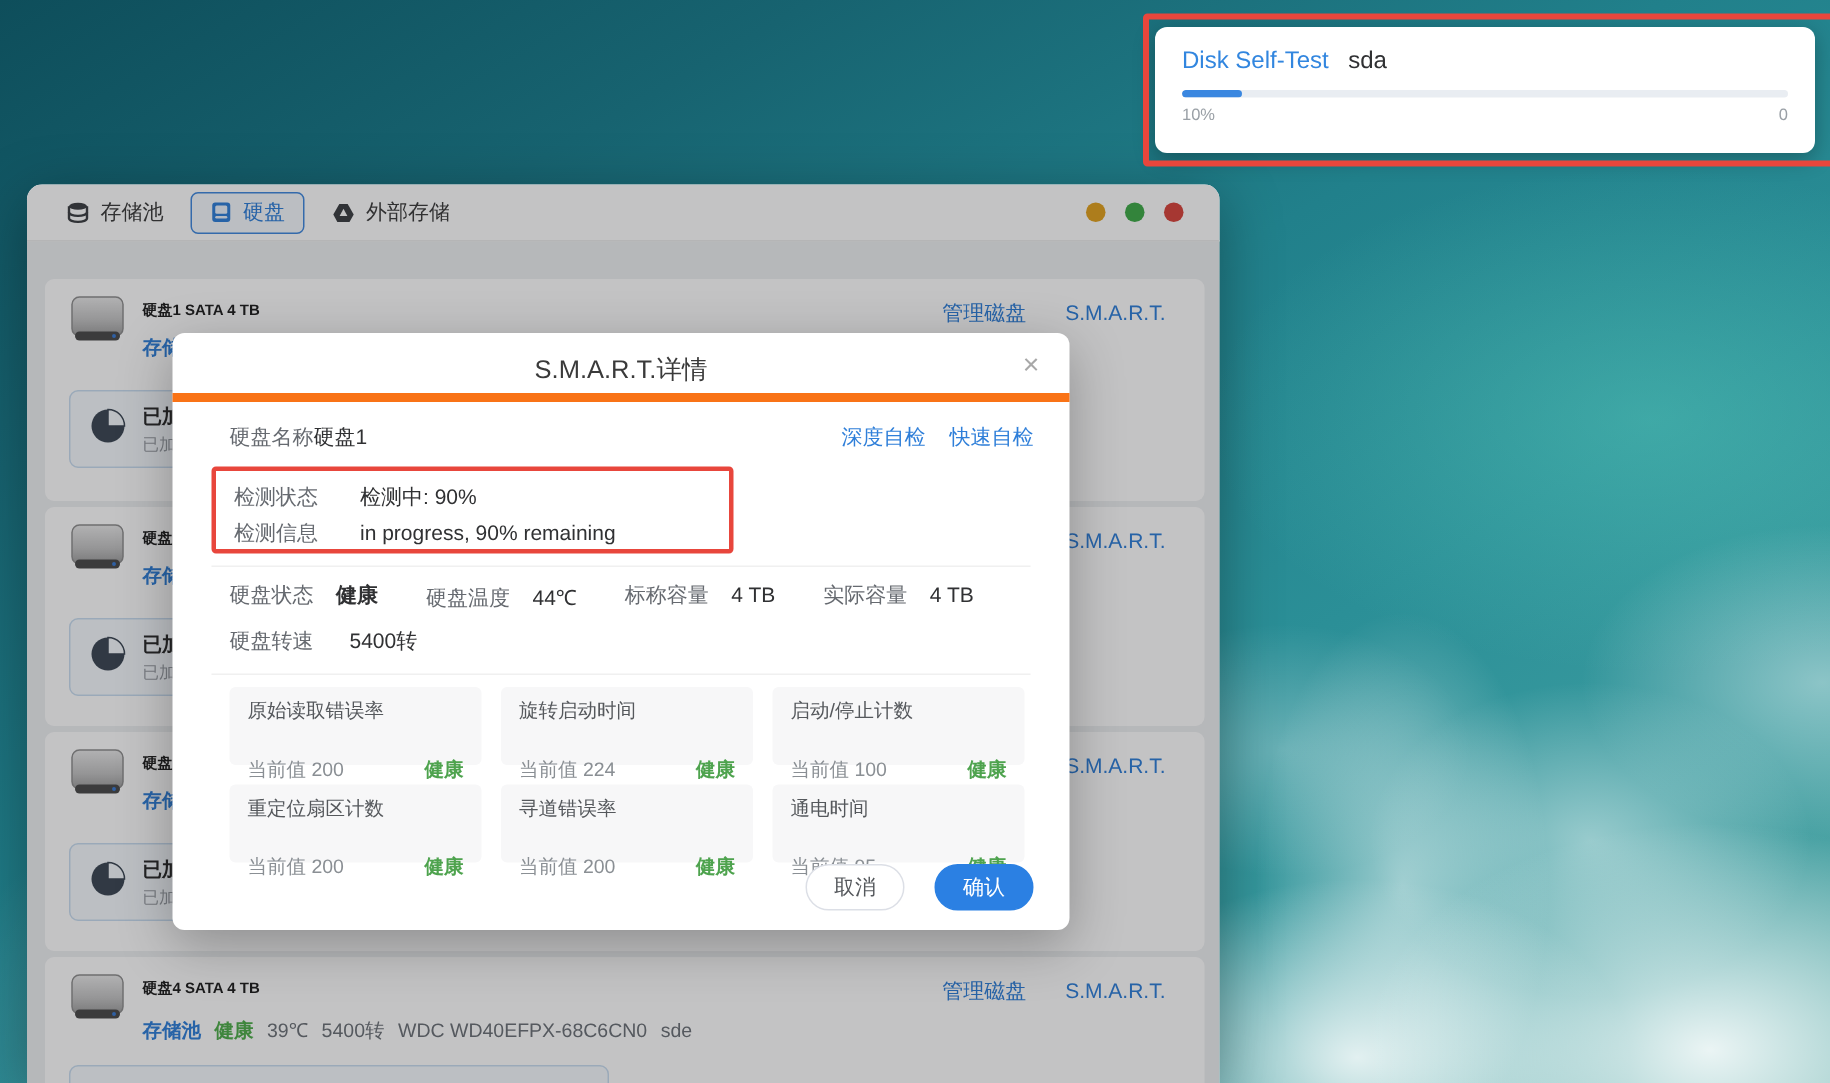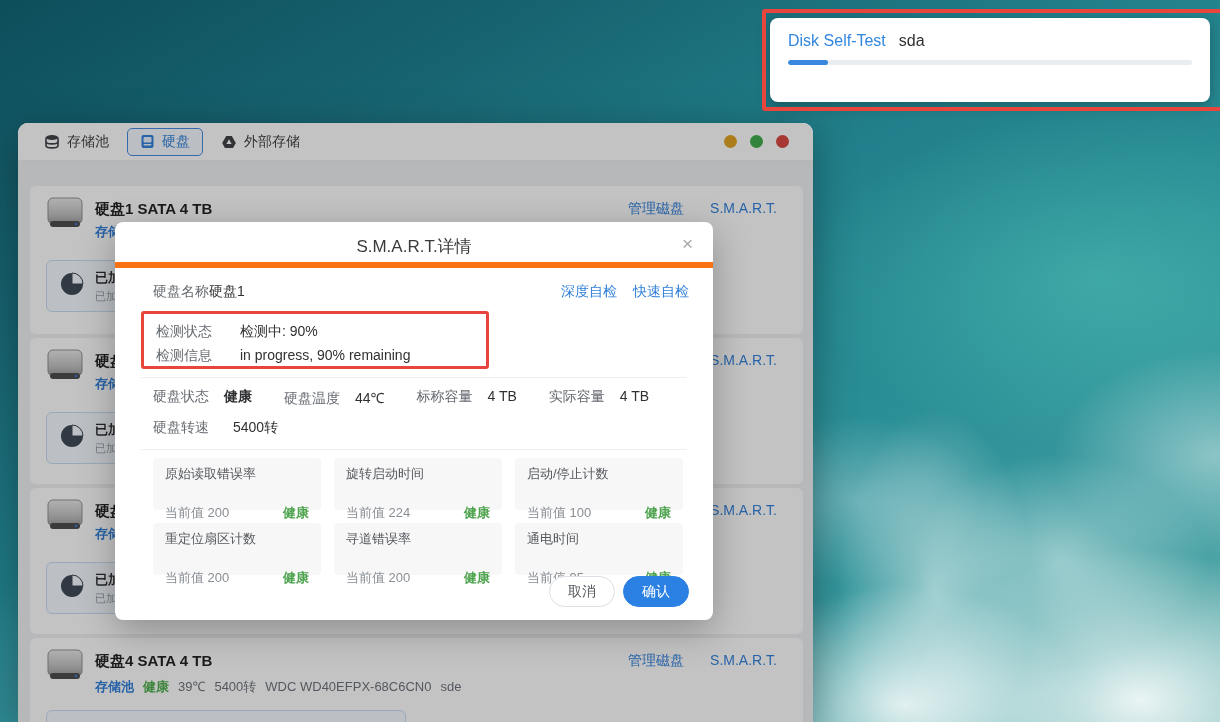--- a/index.html
+++ b/index.html
@@ -51,21 +51,21 @@
   .lights { margin-left:auto; display:flex; gap:13px; align-items:center; padding-right:8px; }
   .light { width:13px; height:13px; border-radius:50%; }
 
   
   .row { position:absolute; left:12px; width:773px; background:#ffffff; border-radius:6px; }
   .row-1 { top:63px;  height:148px; }
   .row-2 { top:215px; height:146px; }
   .row-3 { top:365px; height:146px; }
   .row-4 { top:515px; height:200px; }
   .disk-icon { position:absolute; left:15px; top:8px; }
-  .row-title { position:absolute; left:65px; top:14px; font-size:15px; font-weight:bold; color:#1f1f1f; }
+  .row-title { position:absolute; left:65px; top:14px; font-size:10px; font-weight:bold; color:#1f1f1f; }
   .row-pool { position:absolute; left:65px; top:37px; font-size:13px; color:#2f7fd9; font-weight:bold; }
   .row-actions { position:absolute; right:26px; top:14px; display:flex; gap:26px; font-size:14px; }
   .link-blue { color:#2f7fd9; cursor:pointer; }
   .joined-card { position:absolute; left:16px; top:74px; width:360px; height:52px;
     background:#f6fafe; border:1px solid #c9ddf0; border-radius:6px; display:flex; align-items:center; padding:0 12px; gap:10px; }
   .joined-lines { display:flex; flex-direction:column; gap:2px; }
   .joined-t { font-size:13px; color:#2b2b2b; font-weight:bold; }
   .joined-s { font-size:11px; color:#9a9fa5; }
   .row4-line { position:absolute; left:65px; top:39px; display:flex; align-items:baseline; gap:9px; font-size:13px; color:#6d7278; }
   .row4-pool { color:#2f7fd9; font-weight:bold; }
@@ -94,21 +94,21 @@
   .pair { display:flex; gap:15px; align-items:baseline; }
   .stat-strong { font-weight:bold; }
   .rpm-row { position:absolute; left:38px; top:197px; display:flex; gap:24px; }
   .cards { position:absolute; left:38px; top:236px; width:530px; display:grid;
     grid-template-columns:repeat(3, 168px); grid-auto-rows:52px; gap:13px 13px; }
   .scard { background:#f7f7f8; border-radius:4px; padding:7px 12px 0 12px; }
   .scard-name { font-size:13px; color:#55585c; }
   .scard-line { display:flex; justify-content:space-between; margin-top:21px; font-size:13px; }
   .scard-val { color:#8a8f94; }
   .scard-status { color:#4ea34e; font-weight:bold; }
-  .modal-footer { position:absolute; right:24px; top:354px; display:flex; gap:8px; }
+  .modal-footer { position:absolute; right:24px; top:354px; display:flex; gap:20px; }
   .btn { height:31px; min-width:64px; border-radius:16px; font-size:14px; display:flex; align-items:center; justify-content:center; padding:0 18px; cursor:pointer; }
   .btn-cancel { background:#fff; border:1px solid #dcdfe6; color:#55585c; }
   .btn-confirm { background:#2b80e3; color:#fff; border:1px solid #2b80e3; }
 </style>
 </head>
 <body>
 
 <div class="desktop">
 
   <div class="window">
@@ -371,16 +371,20 @@
   </div>
 
   <div class="toast">
     <div class="toast-titlerow">
       <span class="toast-title">Disk Self-Test</span>
       <span class="toast-device">sda</span>
     </div>
     <div class="toast-track">
       <div class="toast-fill" style="width:10%"></div>
     </div>
+    <div class="toast-meta">
+      <span>10%</span>
+      <span>0</span>
+    </div>
   </div>
   <div class="anno anno-toast"></div>
 
 </div>
 
 </body></html>

